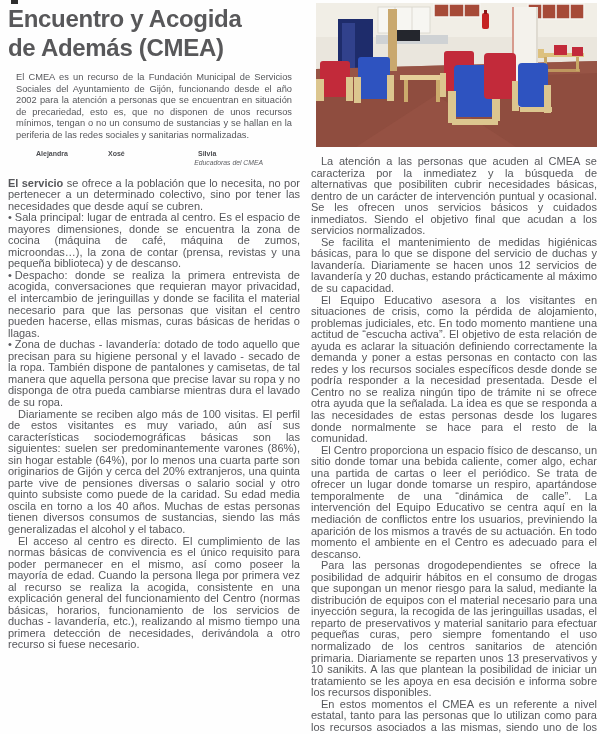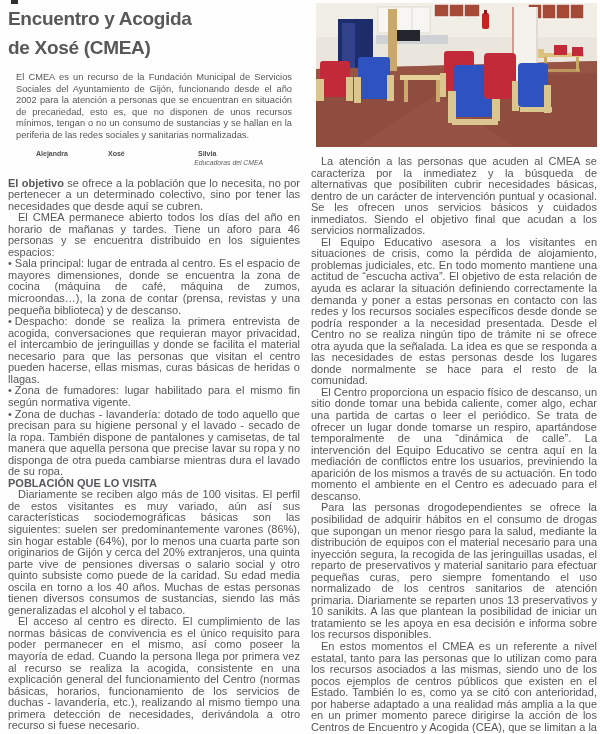--- a/index.html
+++ b/index.html
@@ -8,21 +8,21 @@
     font-family:"Liberation Sans", sans-serif; overflow:hidden;
     color:#56575b;
   }
   .print-mark {
     position:absolute; left:11px; top:0; width:7px; height:4px; background:#2e2e2e;
   }
   .left-col { position:absolute; left:8px; top:4px; width:292px; }
   .right-col { position:absolute; left:311px; top:156px; width:286px; }
 
   .title {
-    margin:0 0 10px 0; font-size:19px; line-height:29px; font-weight:bold;
+    margin:0 0 10px 0; font-size:24px; line-height:29px; font-weight:bold;
     color:#58585a; letter-spacing:-0.3px;
   }
   .intro {
     margin:8px; font-size:9.3px; line-height:11.6px; text-align:justify; color:#56575b;
   }
   .staff-row { position:relative; height:24px; margin:8px 0 4px 0; }
   .staff-name { position:absolute; top:0; font-size:7px; font-weight:bold; color:#4c4d51; }
   .staff-name.n0 { left:28px; }
   .staff-name.n1 { left:100px; }
   .staff-name.n2 { left:190px; }
@@ -48,41 +48,38 @@
   .photo-frame svg { display:block; }
 </style>
 </head>
 <body>
 
 <div class="page">
 
   <div class="print-mark"></div>
 
   <div class="left-col">
-    <h1 class="title"><span>Encuentro y Acogida</span><br><span>de Xosé (CMEA)</span></h1>
+    <h1 class="title"><span>Encuentro y Acogida</span><br><span>de Además (CMEA)</span></h1>
 
     <p class="intro">El CMEA es un recurso de la Fundación Municipal de Servicios Sociales del Ayuntamiento de Gijón, funcionando desde el año 2002 para la atención a personas que se encuentran en situación de precariedad, esto es, que no disponen de unos recursos mínimos, tengan o no un consumo de sustancias y se hallan en la periferia de las redes sociales y sanitarias normalizadas.</p>
 
     <div class="staff-row">
       <span class="staff-name n0">Alejandra</span>
       <span class="staff-name n1">Xosé</span>
       <span class="staff-name n2">Silvia</span>
       <span class="staff-caption">Educadoras del CMEA</span>
     </div>
 
     <div class="body-text">
-      <p><span class="bold-lead">El objetivo</span><span> se ofrece a la población que lo necesita, no por pertenecer a un determinado colectivo, sino por tener las necesidades que desde aquí se cubren.</span></p>
-      <p class="indent">El CMEA permanece abierto todos los días del año en horario de mañanas y tardes. Tiene un aforo para 46 personas y se encuentra distribuido en los siguientes espacios:</p>
+      <p><span class="bold-lead">El servicio</span><span> se ofrece a la población que lo necesita, no por pertenecer a un determinado colectivo, sino por tener las necesidades que desde aquí se cubren.</span></p>
 
       <div class="blk"><span class="bullet-glyph">•</span><span>Sala principal: lugar de entrada al centro. Es el espacio de mayores dimensiones, donde se encuentra la zona de cocina (máquina de café, máquina de zumos, microondas…), la zona de contar (prensa, revistas y una pequeña biblioteca) y de descanso.</span></div>
       <div class="blk"><span class="bullet-glyph">•</span><span>Despacho: donde se realiza la primera entrevista de acogida, conversaciones que requieran mayor privacidad, el intercambio de jeringuillas y donde se facilita el material necesario para que las personas que visitan el centro pueden hacerse, ellas mismas, curas básicas de heridas o llagas.</span></div>
-      <div class="blk"><span class="bullet-glyph">•</span><span>Zona de fumadores: lugar habilitado para el mismo fin según normativa vigente.</span></div>
       <div class="blk"><span class="bullet-glyph">•</span><span>Zona de duchas - lavandería: dotado de todo aquello que precisan para su higiene personal y el lavado - secado de la ropa. También dispone de pantalones y camisetas, de tal manera que aquella persona que precise lavar su ropa y no disponga de otra pueda cambiarse mientras dura el lavado de su ropa.</span></div>
 
-      <p class="sec-heading">POBLACIÓN QUE LO VISITA</p>
       <p class="indent">Diariamente se reciben algo más de 100 visitas. El perfil de estos visitantes es muy variado, aún así sus características sociodemográficas básicas son las siguientes: suelen ser predominantemente varones (86%), sin hogar estable (64%), por lo menos una cuarta parte son originarios de Gijón y cerca del 20% extranjeros, una quinta parte vive de pensiones diversas o salario social y otro quinto subsiste como puede de la caridad. Su edad media oscila en torno a los 40 años. Muchas de estas personas tienen diversos consumos de sustancias, siendo las más generalizadas el alcohol y el tabaco.</p>
 
       <p class="indent">El acceso al centro es directo. El cumplimiento de las normas básicas de convivencia es el único requisito para poder permanecer en el mismo, así como poseer la mayoría de edad. Cuando la persona llega por primera vez al recurso se realiza la acogida, consistente en una explicación general del funcionamiento del Centro (normas básicas, horarios, funcionamiento de los servicios de duchas - lavandería, etc.), realizando al mismo tiempo una primera detección de necesidades, derivándola a otro recurso si fuese necesario.</p>
     </div>
   </div>
 
   <div class="photo-frame">
     <svg width="281" height="144" viewBox="0 0 281 144" xmlns="http://www.w3.org/2000/svg">
 
       <rect x="0" y="0" width="281" height="144" fill="#eae6dd"></rect>
@@ -178,20 +175,21 @@
       <g>
         <rect x="202" y="60" width="30" height="44" rx="4" fill="#2e53c0"></rect>
         <rect x="228" y="82" width="7" height="28" fill="#dcc68f"></rect>
         <rect x="204" y="104" width="32" height="5" fill="#dcc68f"></rect>
       </g>
     </svg>
   </div>
 
   <div class="right-col body-text">
     <p class="indent">La atención a las personas que acuden al CMEA se caracteriza por la inmediatez y la búsqueda de alternativas que posibiliten cubrir necesidades básicas, dentro de un carácter de intervención puntual y ocasional. Se les ofrecen unos servicios básicos y cuidados inmediatos. Siendo el objetivo final que acudan a los servicios normalizados.</p>
+    <p class="indent">Se facilita el mantenimiento de medidas higiénicas básicas, para lo que se dispone del servicio de duchas y lavandería. Diariamente se hacen unos 12 servicios de lavandería y 20 duchas, estando prácticamente al máximo de su capacidad.</p>
     <p class="indent">El Equipo Educativo asesora a los visitantes en situaciones de crisis, como la pérdida de alojamiento, problemas judiciales, etc. En todo momento mantiene una actitud de “escucha activa”. El objetivo de esta relación de ayuda es aclarar la situación definiendo correctamente la demanda y poner a estas personas en contacto con las redes y los recursos sociales específicos desde donde se podría responder a la necesidad presentada. Desde el Centro no se realiza ningún tipo de trámite ni se ofrece otra ayuda que la señalada. La idea es que se responda a las necesidades de estas personas desde los lugares donde normalmente se hace para el resto de la comunidad.</p>
     <p class="indent">El Centro proporciona un espacio físico de descanso, un sitio donde tomar una bebida caliente, comer algo, echar una partida de cartas o leer el periódico. Se trata de ofrecer un lugar donde tomarse un respiro, apartándose temporalmente de una “dinámica de calle”. La intervención del Equipo Educativo se centra aquí en la mediación de conflictos entre los usuarios, previniendo la aparición de los mismos a través de su actuación. En todo momento el ambiente en el Centro es adecuado para el descanso.</p>
     <p class="indent">Para las personas drogodependientes se ofrece la posibilidad de adquirir hábitos en el consumo de drogas que supongan un menor riesgo para la salud, mediante la distribución de equipos con el material necesario para una inyección segura, la recogida de las jeringuillas usadas, el reparto de preservativos y material sanitario para efectuar pequeñas curas, pero siempre fomentando el uso normalizado de los centros sanitarios de atención primaria. Diariamente se reparten unos 13 preservativos y 10 sanikits. A las que plantean la posibilidad de iniciar un tratamiento se les apoya en esa decisión e informa sobre los recursos disponibles.</p>
     <p class="indent">En estos momentos el CMEA es un referente a nivel estatal, tanto para las personas que lo utilizan como para los recursos asociados a las mismas, siendo uno de los pocos ejemplos de centros públicos que existen en el Estado. También lo es, como ya se citó con anterioridad, por haberse adaptado a una realidad más amplia a la que en un primer momento parece dirigirse la acción de los Centros de Encuentro y Acogida (CEA), que se limitan a la atención de personas con problemas derivados del consumo de drogas.</p>
     <p class="indent"><span>El CMEA participa en varios foros, entre ellos el “Programa para la reducción del daño” de la Unidad de Coordinación del Plan sobre Drogas para Asturias. Además de participar en distintos encuentros, destacando entre ellos las </span><span class="italic">Jornadas Estatales de Centros de Encuentro y Acogida</span></p>
   </div>
 
 </div>
 
 </body></html>

